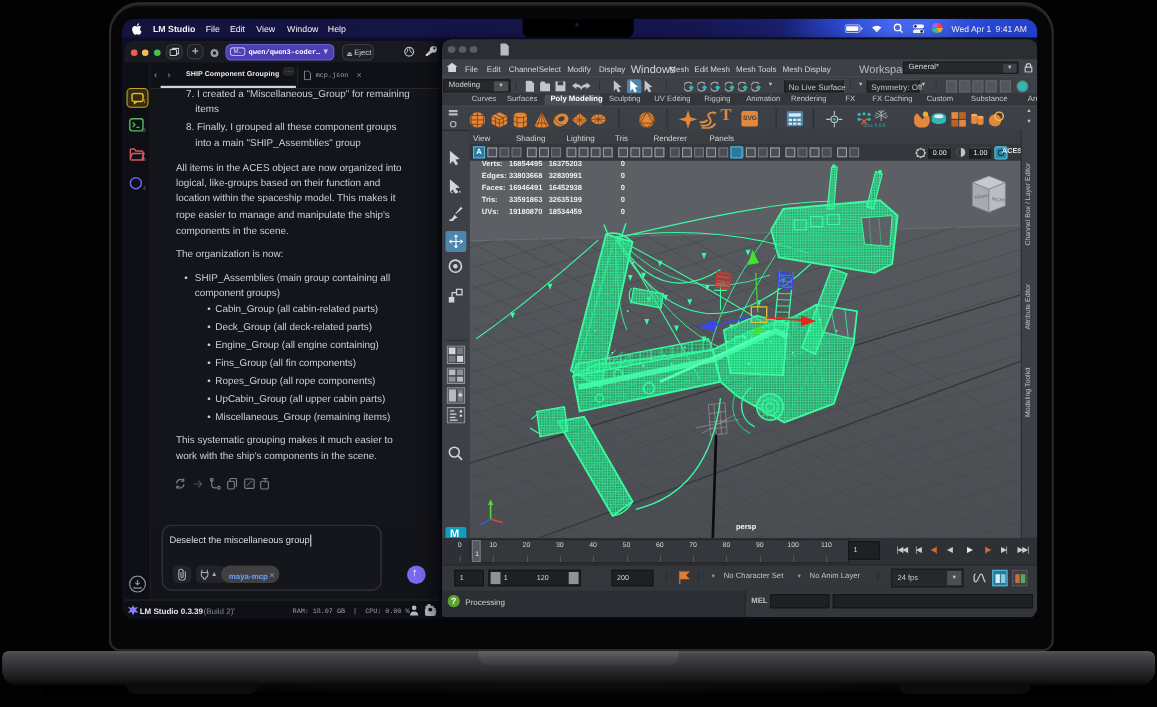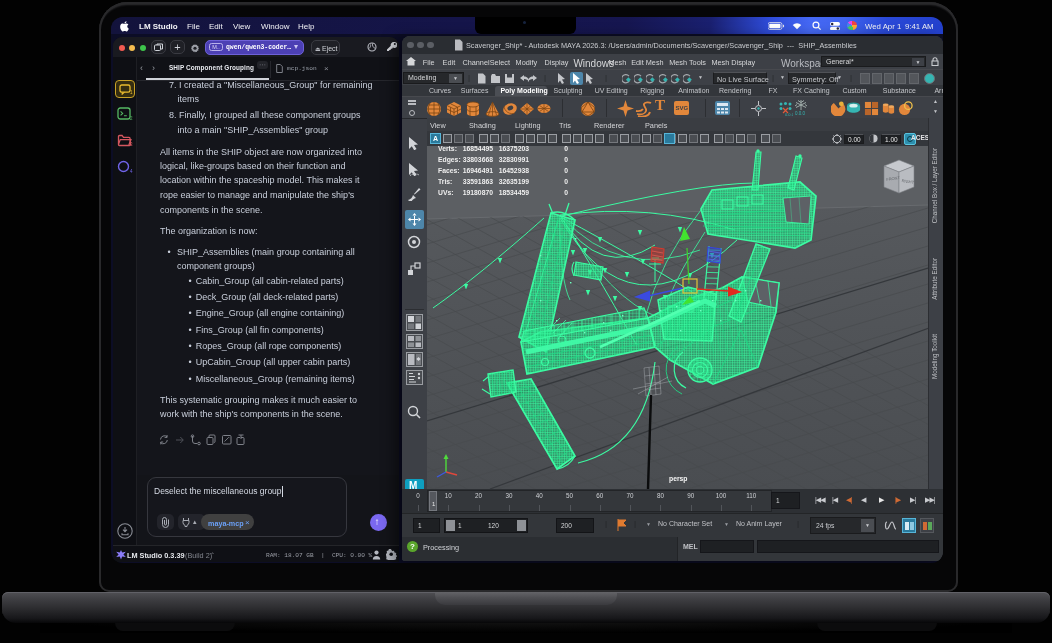--- a/index.html
+++ b/index.html
@@ -162,21 +162,21 @@
      <span class="a" style="left:53px;top:3px;font-size:8px;color:#8a8d95">×</span>
     </div>
    </div>
    <div class="a chat">
     <div class="ct" style="left:32px;top:-1.5px">7.</div>
     <div class="ct" style="left:42px;top:-1.5px">I created a "Miscellaneous_Group" for remaining</div>
     <div class="ct" style="left:40.6px;top:13.4px">items</div>
     <div class="ct" style="left:32px;top:28.6px">8.</div>
     <div class="ct" style="left:42px;top:28.6px">Finally, I grouped all these component groups</div>
     <div class="ct" style="left:40.6px;top:43.8px">into a main "SHIP_Assemblies" group</div>
-    <div class="ct" style="left:23px;top:65.6px">All items in the SHIP object are now organized into</div>
+    <div class="ct" style="left:23px;top:65.6px">All items in the ACES object are now organized into</div>
     <div class="ct" style="left:23px;top:80.2px">logical, like-groups based on their function and</div>
     <div class="ct" style="left:23px;top:94.4px">location within the spaceship model. This makes it</div>
     <div class="ct" style="left:23px;top:109px">rope easier to manage and manipulate the ship's</div>
     <div class="ct" style="left:23px;top:123.6px">components in the scene.</div>
     <div class="ct" style="left:23px;top:145.4px">The organization is now:</div>
     <div class="ct" style="left:30.6px;top:166.3px">•</div>
     <div class="ct" style="left:40.1px;top:166.3px">SHIP_Assemblies (main group containing all</div>
     <div class="ct" style="left:40.1px;top:179.9px">component groups)</div>
     <div class="ct" style="left:51.5px;top:194.9px">•</div>
     <div class="ct" style="left:58.7px;top:194.9px">Cabin_Group (all cabin-related parts)</div>
@@ -249,21 +249,20 @@
    </div>
   </div>
   <div class="a" id="maya">
         <div class="a" style="left:0;top:0;width:541px;height:18px;background:#2a2d32">
           <div class="a" style="left:5px;top:5.5px;width:6.5px;height:6.5px;border-radius:50%;background:#5b5e64"></div>
           <div class="a" style="left:15px;top:5.5px;width:6.5px;height:6.5px;border-radius:50%;background:#5b5e64"></div>
           <div class="a" style="left:25px;top:5.5px;width:6.5px;height:6.5px;border-radius:50%;background:#5b5e64"></div>
           <svg class="a" style="left:52px;top:3px" width="9" height="12" viewBox="0 0 9 12">
             <path d="M1 .5h5L8.5 3v8.5h-7.5z" fill="#b9bbc0"></path>
           </svg>
-          <span class="mt" style="left:64px;top:5px;font-size:7.3px;color:#c9cbcf">Scavenger_Ship* - Autodesk MAYA 2026.3: /Users/admin/Documents/Scavenger/Scavenger_Ship &nbsp;---&nbsp; SHIP_Assemblies</span>
         </div>
         <div class="a" style="left:0;top:18px;width:541px;height:15px;background:#3d4046">
           <svg class="a" style="left:4px;top:3px" width="10" height="9" viewBox="0 0 10 9">
             <path d="M5 0 0 4h1.5v4.5h7V4H10z" fill="#d6d7d9"></path>
           </svg>
           <span class="mt" style="left:20.8px;top:3.5px;font-size:7.3px;color:#d6d7d9">File</span>
           <span class="mt" style="left:40.6px;top:3.5px;font-size:7.3px;color:#d6d7d9">Edit</span>
           <span class="mt" style="left:60.4px;top:3.5px;font-size:7.3px;color:#d6d7d9">Channel</span>
           <span class="mt" style="left:87.7px;top:3.5px;font-size:7.3px;color:#d6d7d9">Select</span>
           <span class="mt" style="left:113.6px;top:3.5px;font-size:7.3px;color:#d6d7d9">Modify</span>

